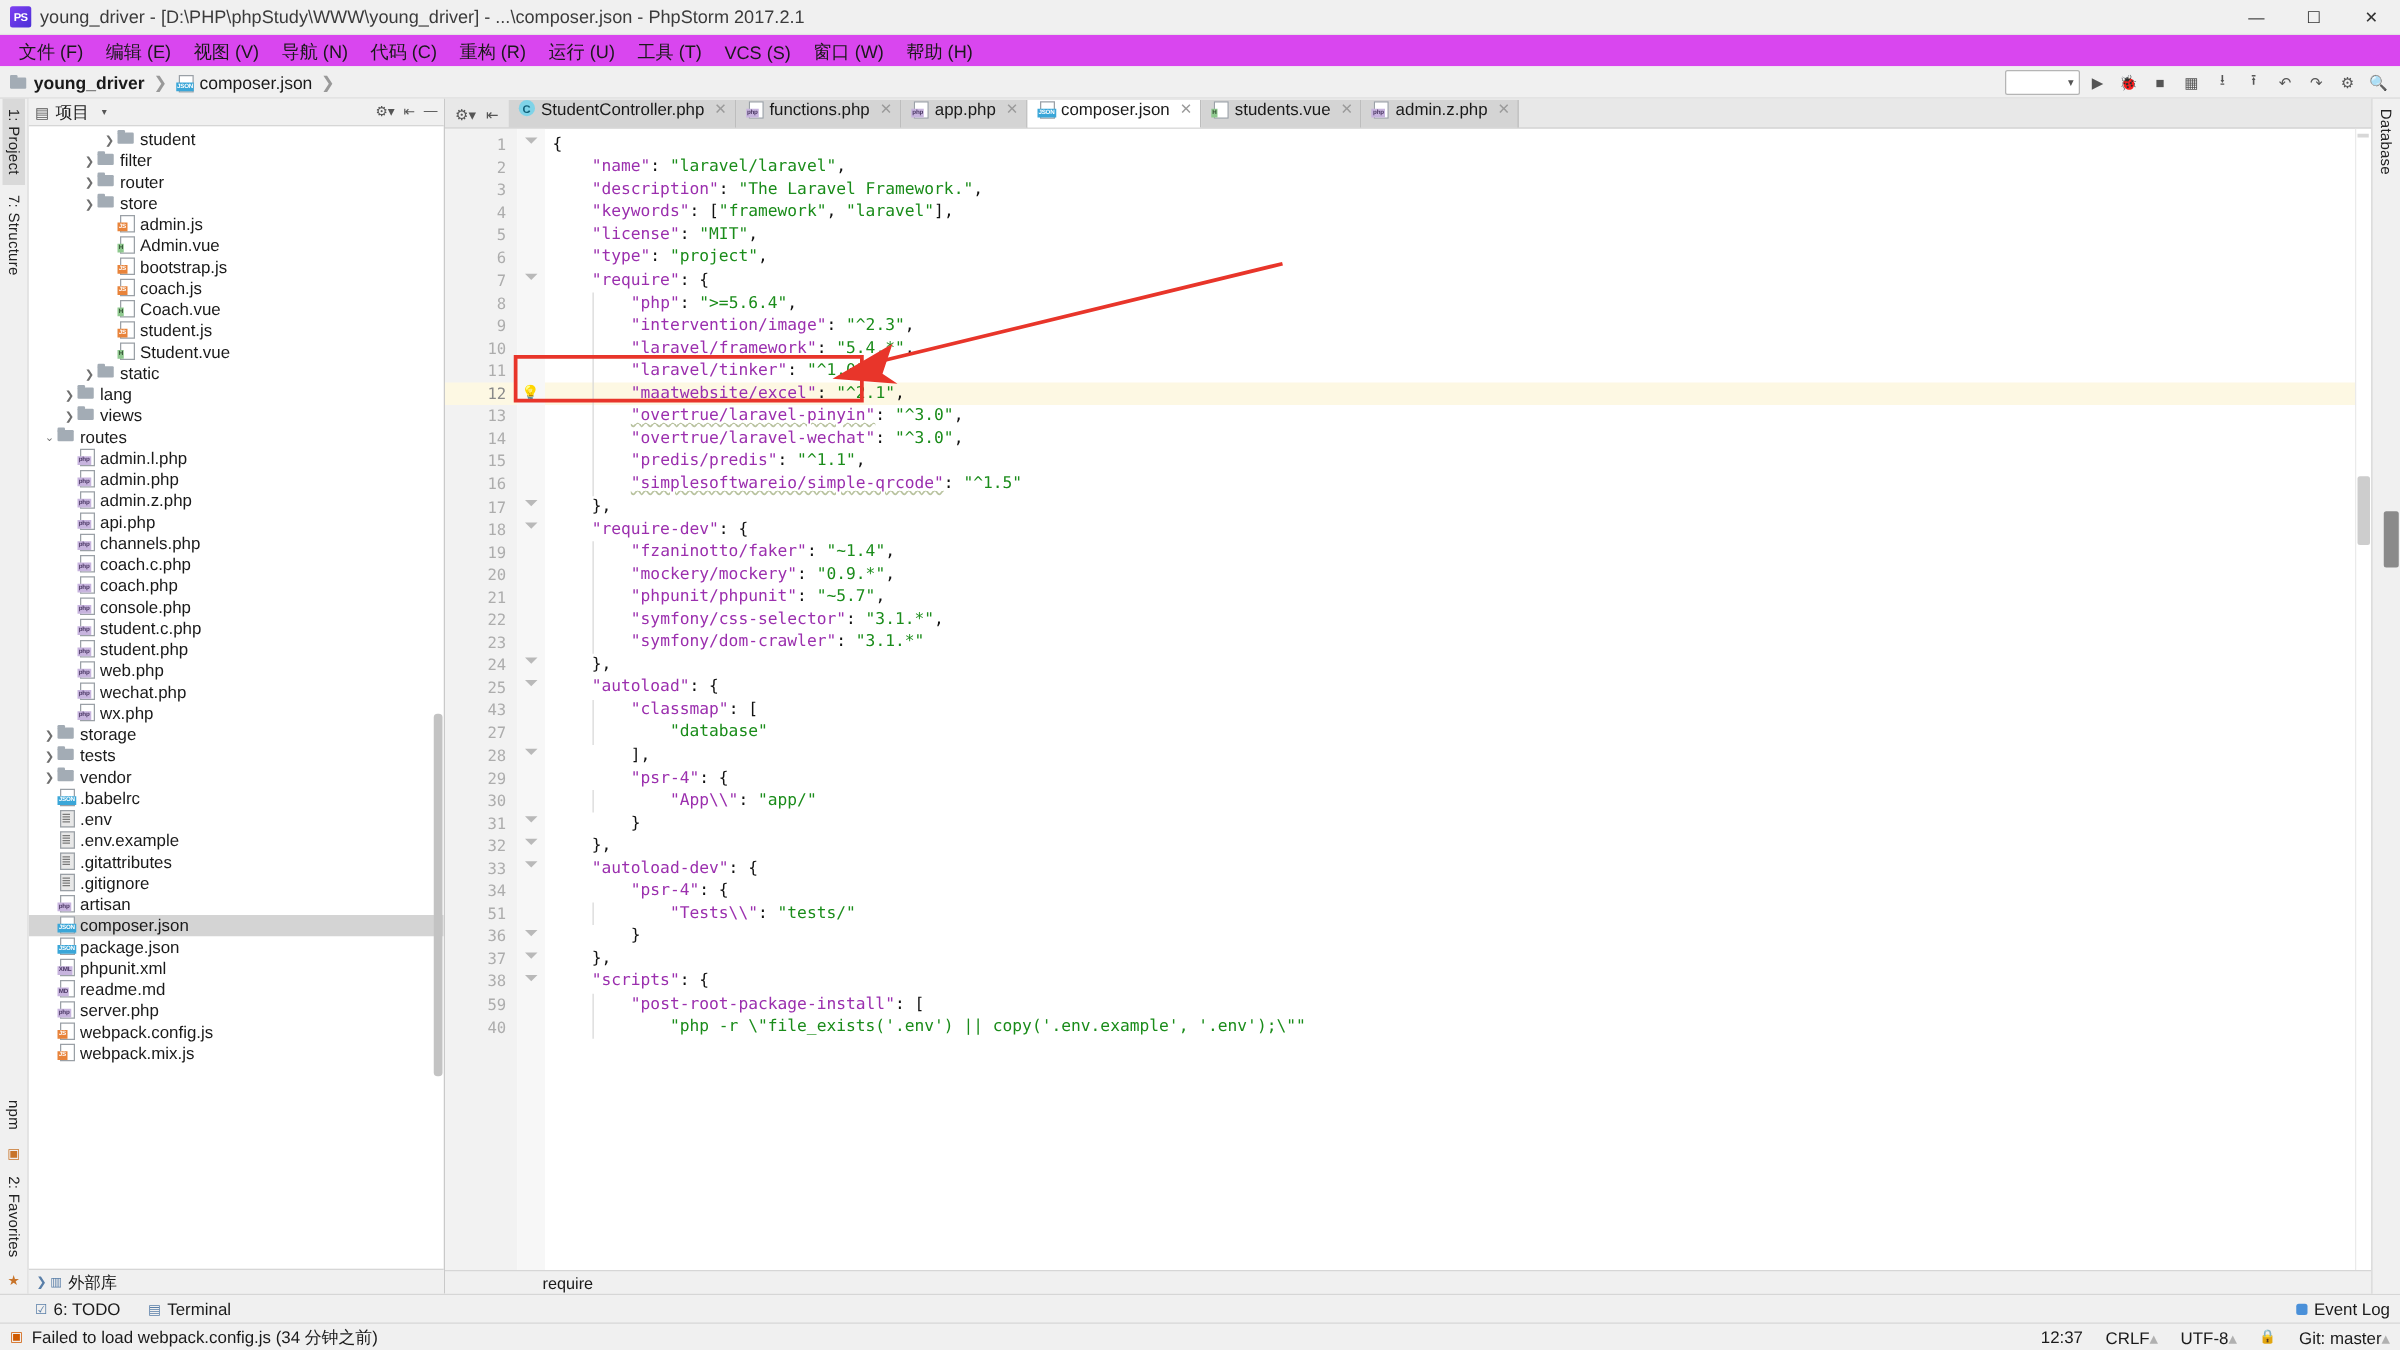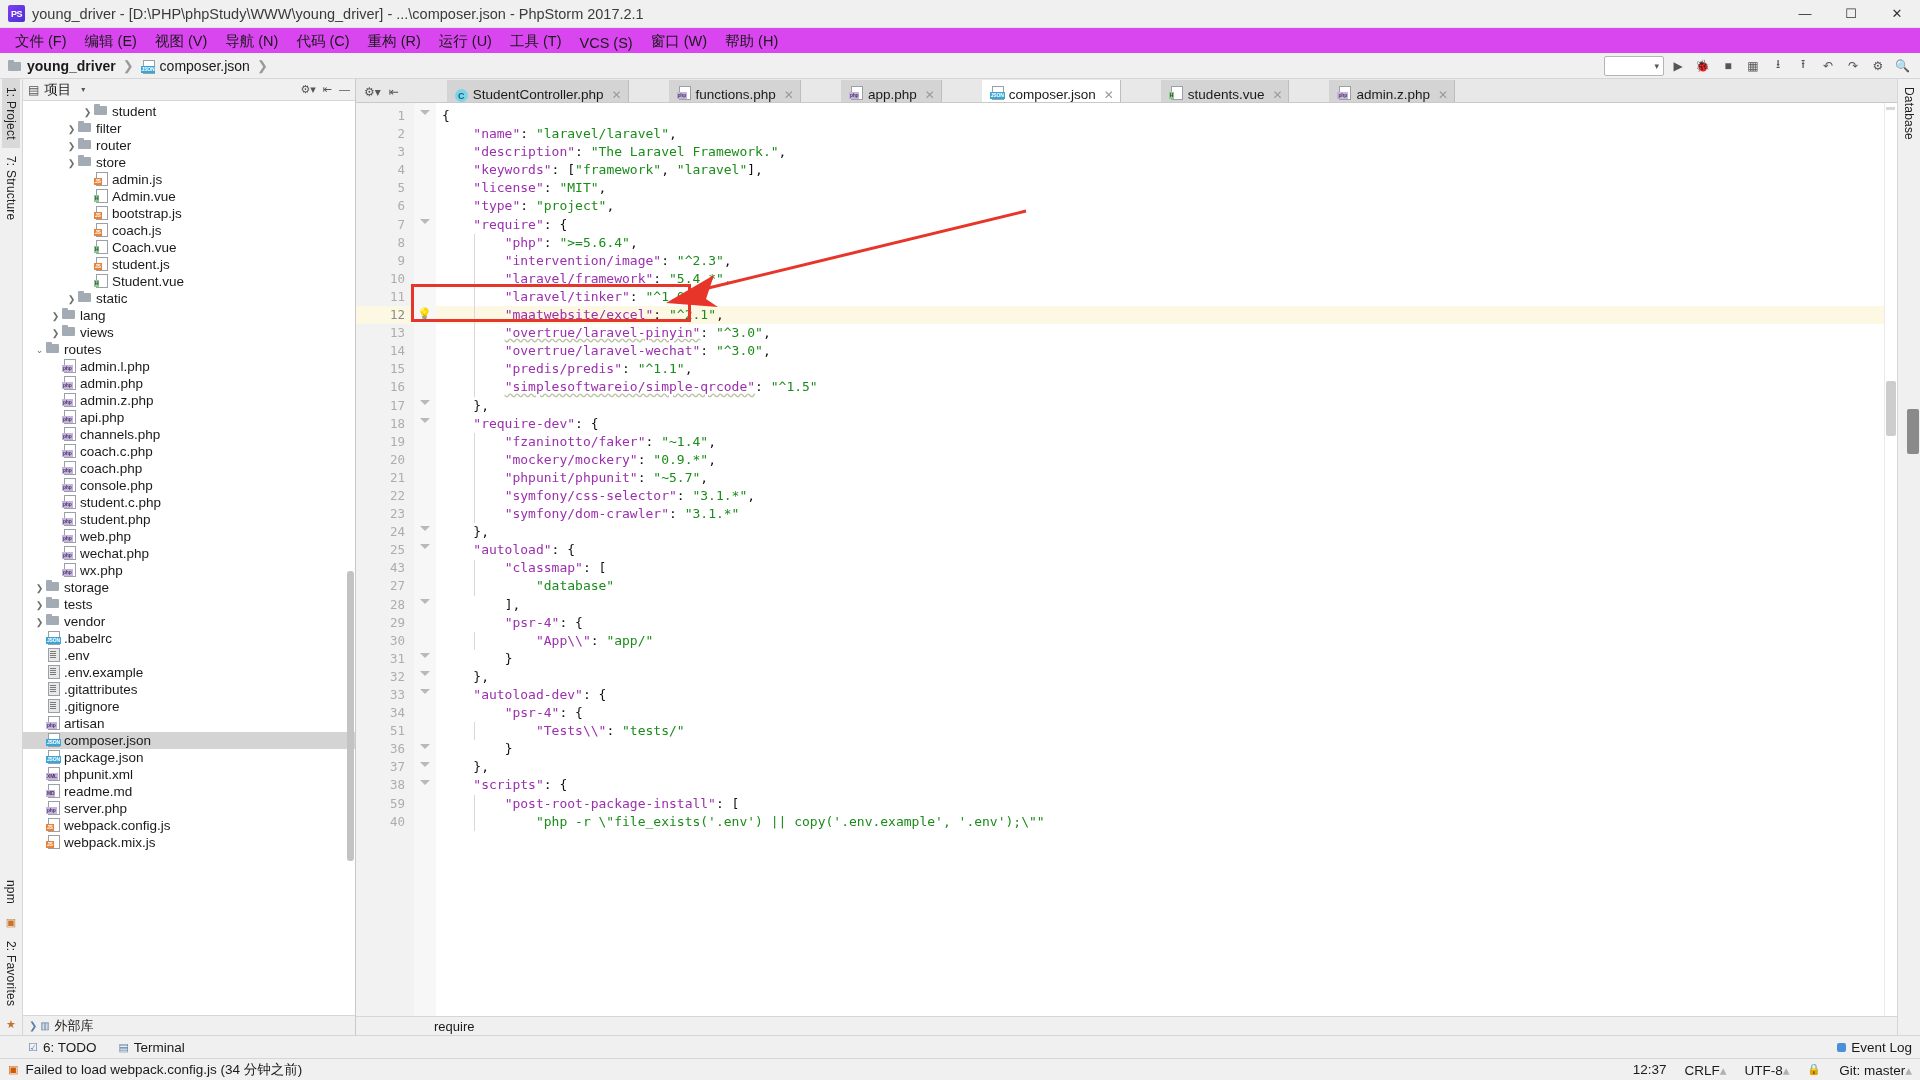--- a/index.html
+++ b/index.html
@@ -132,23 +132,23 @@
   .panel-foot .pf-ico { margin-right: 5px; color: #5a7fa8; font-size: 10px; }
 
   
   .editor-col { flex: 1 1 auto; display: flex; flex-direction: column; min-width: 0; background: #fff; }
   .tabsbar {
     height: 24px; background: #e8e8e8; display: flex; align-items: flex-end;
     border-bottom: 1px solid #c9c9c9; flex: 0 0 24px; padding-left: 2px;
   }
   .tab-gear { display: flex; align-items: center; gap: 8px; padding: 0 8px 3px 6px; color: #555; font-size: 12px; }
   .etab {
-    height: 22px; display: flex; align-items: flex-end; padding: 0 6px 0 8px;
+    height: 22px; display: flex; align-items: flex-start; padding: 0 6px 0 8px;
     background: #d4d4d4; border-right: 1px solid #bdbdbd; font-size: 13.5px;
-    color: #1a1a1a; white-space: nowrap; gap: 5px; margin-left: 40px;
+    color: #1a1a1a; white-space: nowrap; gap: 5px;
   }
   .etab.active { background: #fff; }
   .etab .x { color: #9a9a9a; font-size: 12px; margin-left: 3px; }
   .tab-ico { width: 13px; height: 13px; position: relative; flex: 0 0 13px; }
   .tab-ico.cls::before {
     content: "C"; position: absolute; inset: 0; background: #7fd3e8; color: #11617a;
     border-radius: 50%; font-size: 9px; display: flex; align-items: center; justify-content: center; font-weight: bold;
   }
 
   .notifbar {

